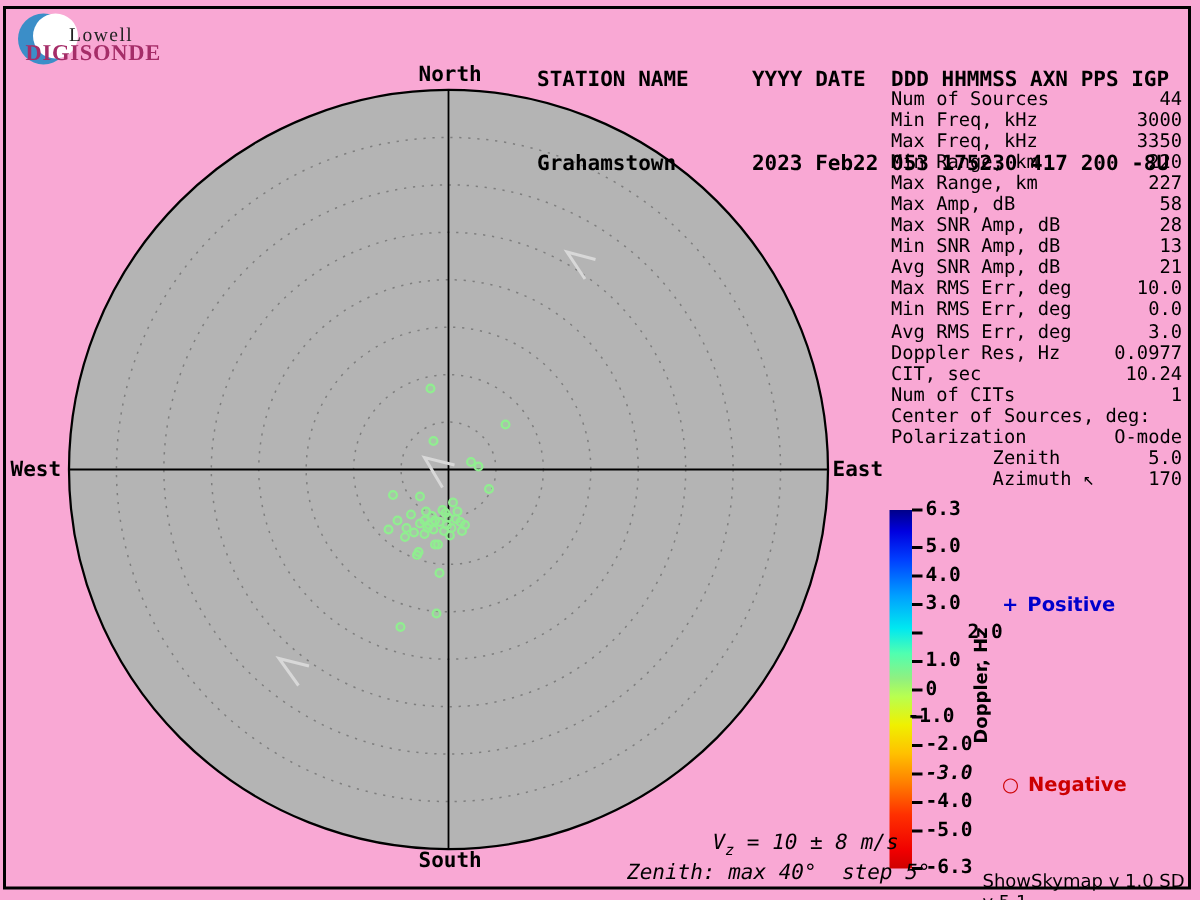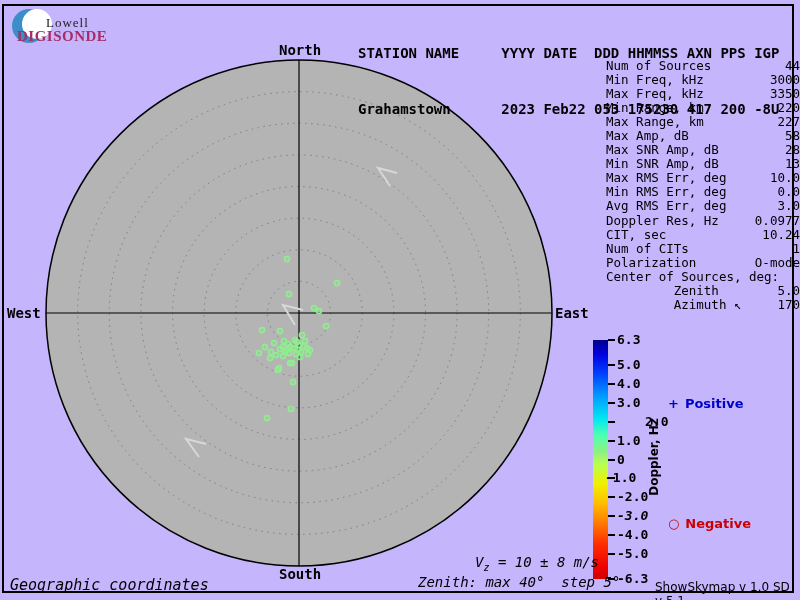--- a/index.html
+++ b/index.html
@@ -1,34 +1,34 @@
 <!DOCTYPE html>
 <html><head>
 <meta charset="utf-8">
 <style>
   html,body{margin:0;padding:0;background:#fff;}
-  #page{position:relative;width:800px;height:600px;background:#c4b5fd;overflow:hidden;
+  #page{position:relative;width:800px;height:600px;background:#f9a8d4;overflow:hidden;
         font-family:"DejaVu Sans Mono",monospace;color:#000;}
   .abs{position:absolute;}
   #frame{left:2px;top:4px;width:792px;height:589px;border:2px solid #000;box-sizing:border-box;pointer-events:none;}
   #skymap{left:0;top:0;}
   
   #logo{left:8px;top:5px;width:115px;height:42px;}
   .logo-lowell{position:absolute;left:38px;top:10px;font:13px "Liberation Serif",serif;color:#222;letter-spacing:1px;}
   .logo-digisonde{position:absolute;left:9px;top:23px;font:bold 15px "Liberation Serif",serif;color:#a52d68;letter-spacing:.5px;}
   
   #header{left:358px;top:7px;font:bold 14px "DejaVu Sans Mono",monospace;line-height:18.5px;white-space:pre;}
   
   .compass{font:bold 14px "DejaVu Sans Mono",monospace;text-align:center;}
   #north{left:279px;top:42px;}
   #south{left:279px;top:566px;}
   #west{left:7px;top:305px;}
   #east{left:555px;top:305px;}
   
-  #stats{left:594px;top:59px;width:194px;font:12.5px "DejaVu Sans Mono",monospace;line-height:14.05px;margin-left:12px;}
+  #stats{left:594px;top:59px;width:194px;font:12.5px "DejaVu Sans Mono",monospace;line-height:14.05px;}
   .stat-row{display:flex;justify-content:space-between;}
   .stat-label{white-space:pre;}
   
   #colorbar-wrap{left:593px;top:340px;width:216px;height:240px;}
   #colorbar{position:absolute;left:0;top:0;width:15px;height:239px;}
   .cb-tick{position:absolute;width:7px;height:2px;background:#000;}
   .cb-label{position:absolute;font:bold 13px "DejaVu Sans Mono",monospace;white-space:nowrap;}
   #doppler-label{left:654px;top:457px;transform:translate(-50%,-50%) rotate(-90deg);
                  font:bold 12px "DejaVu Sans",sans-serif;white-space:nowrap;}
   .legend{font:bold 13px "DejaVu Sans",sans-serif;white-space:nowrap;}
@@ -165,20 +165,24 @@
       </div>
       <div class="stat-row">
         <span class="stat-label">Max SNR Amp, dB</span>
         <span class="stat-value">28</span>
       </div>
       <div class="stat-row">
         <span class="stat-label">Min SNR Amp, dB</span>
         <span class="stat-value">13</span>
       </div>
       <div class="stat-row">
+        <span class="stat-label">Avg SNR Amp, dB</span>
+        <span class="stat-value">21</span>
+      </div>
+      <div class="stat-row">
         <span class="stat-label">Max RMS Err, deg</span>
         <span class="stat-value">10.0</span>
       </div>
       <div class="stat-row">
         <span class="stat-label">Min RMS Err, deg</span>
         <span class="stat-value">0.0</span>
       </div>
       <div class="stat-row">
         <span class="stat-label">Avg RMS Err, deg</span>
         <span class="stat-value">3.0</span>
@@ -189,26 +193,26 @@
       </div>
       <div class="stat-row">
         <span class="stat-label">CIT, sec</span>
         <span class="stat-value">10.24</span>
       </div>
       <div class="stat-row">
         <span class="stat-label">Num of CITs</span>
         <span class="stat-value">1</span>
       </div>
       <div class="stat-row">
+        <span class="stat-label">Center of Sources, deg:</span>
+        <span class="stat-value"></span>
+      </div>
+      <div class="stat-row">
         <span class="stat-label">Polarization</span>
         <span class="stat-value">O-mode</span>
-      </div>
-      <div class="stat-row">
-        <span class="stat-label">Center of Sources, deg:</span>
-        <span class="stat-value"></span>
       </div>
       <div class="stat-row">
         <span class="stat-label">         Zenith</span>
         <span class="stat-value">5.0</span>
       </div>
       <div class="stat-row">
         <span class="stat-label">         Azimuth ↖</span>
         <span class="stat-value">170</span>
       </div>
     </div>
@@ -249,17 +253,16 @@
   <div id="legend-positive" class="abs legend" style="color: rgb(0, 0, 204);">
     <span class="marker">+</span><span>Positive</span>
   </div>
   <div id="legend-negative" class="abs legend" style="color: rgb(204, 0, 0);">
     <span class="marker">○</span><span>Negative</span>
   </div>
 
 
   <div id="vz" class="abs vel"><span>V</span><sub>z</sub><span> = 10 ± 8 m/s</span></div>
 
-  <div id="geo" class="abs">Geographic coordinates</div>
   <div id="zenith-info" class="abs">Zenith: max 40°  step 5°</div>
   <div id="version" class="abs">ShowSkymap v 1.0  SD v 5.1</div>
 
 </div>
 
 </body></html>

